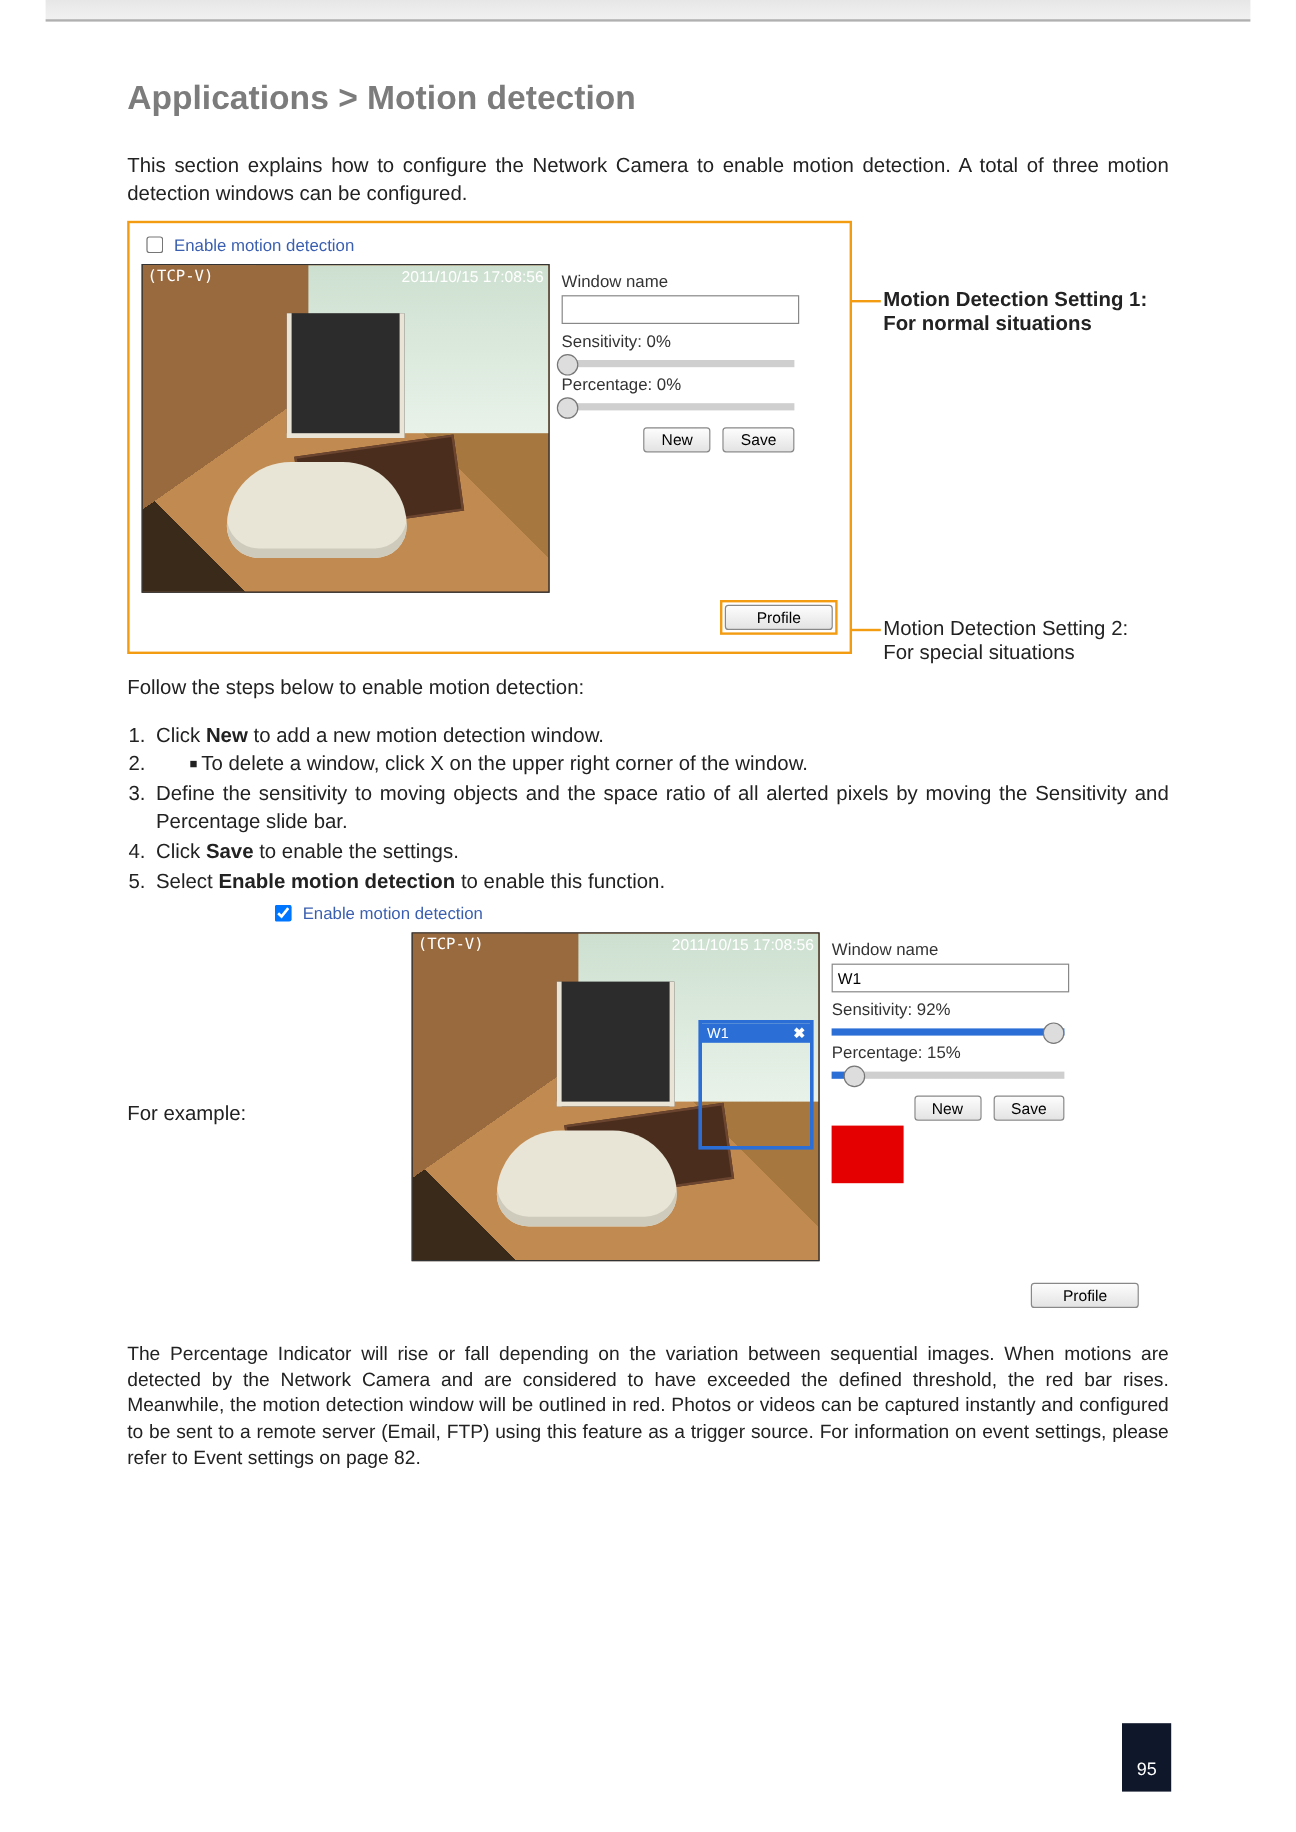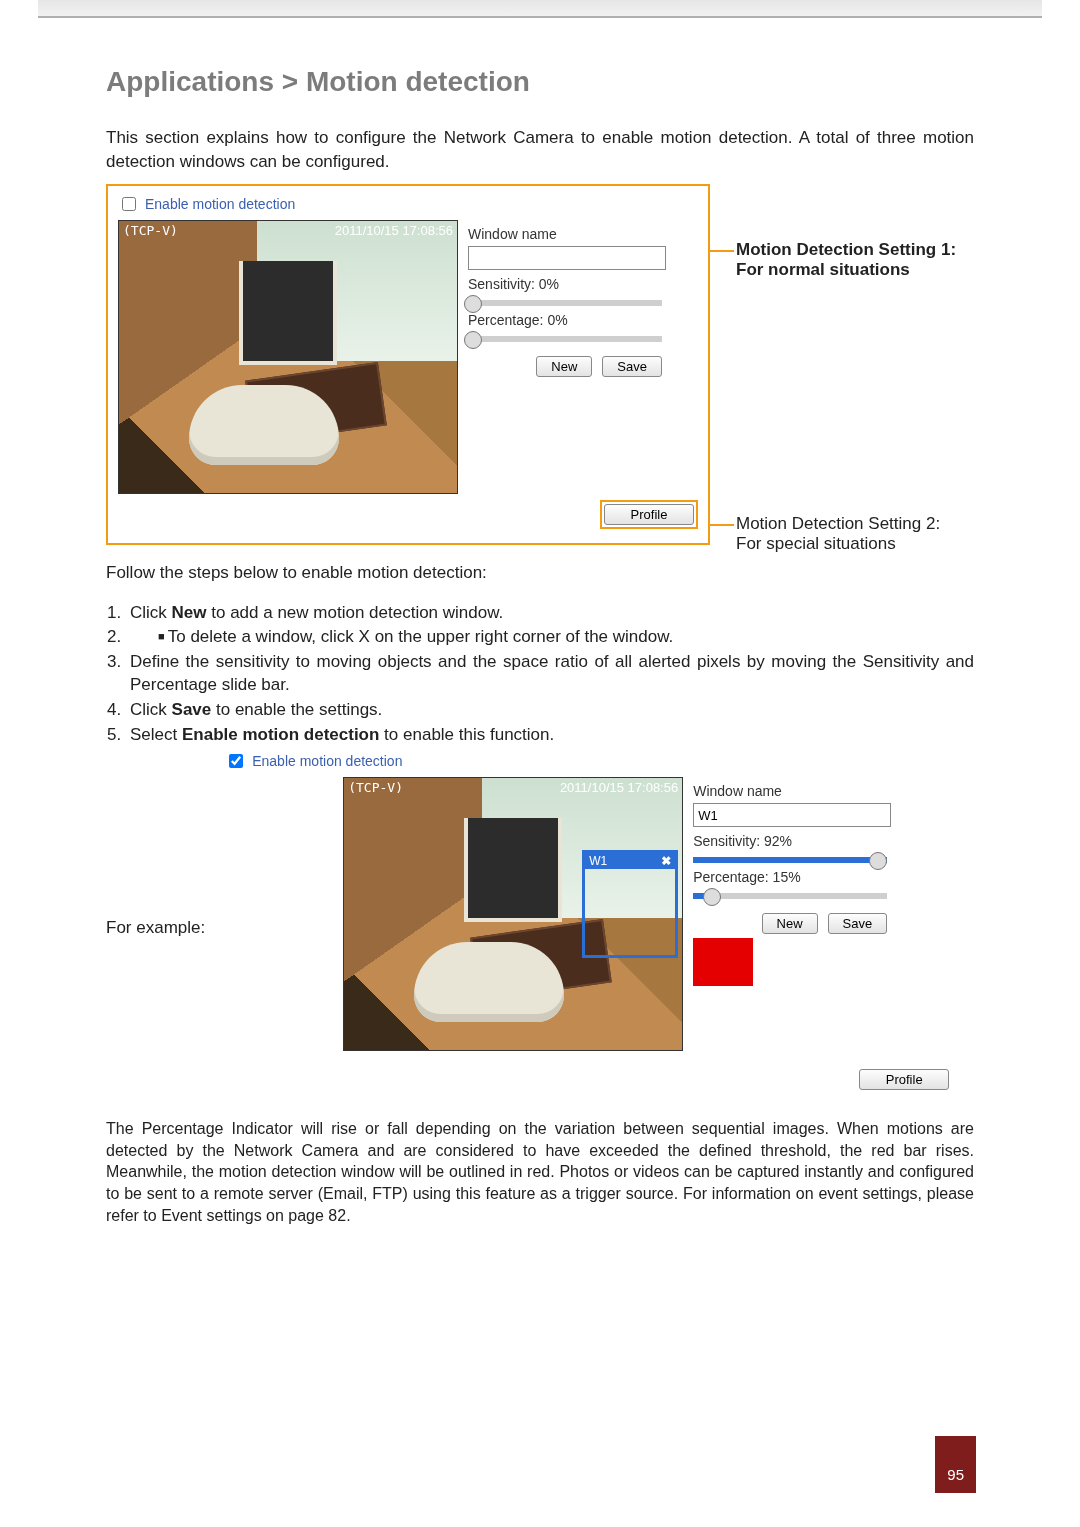--- a/index.html
+++ b/index.html
@@ -45,21 +45,21 @@
   .steps{margin-top:14px;}
   .steps p, .steps li{line-height:1.35;}
   ol.num{padding-left:20px;margin:4px 0;}
   ol.num li{margin:0 0 2px 0;padding-left:4px;}
   ul.sq{list-style:none;padding-left:24px;margin:0;}
   ul.sq li:before{content:"■ ";font-size:11px;vertical-align:2px;}
   .bold{font-weight:bold;}
   .example-row{display:flex;align-items:center;gap:16px;margin-top:0;}
   .redbar{width:60px;height:48px;background:#e40000;margin-top:4px;}
   .finetxt{font-size:16px;text-align:justify;line-height:1.35;margin-top:14px;}
-  .pagenum{position:absolute;bottom:34px;right:66px;background:#7f1d1d;color:#fff;font-size:15px;padding:30px 12px 10px 12px;}
+  .pagenum{position:absolute;bottom:34px;right:66px;background:#0f172a;color:#fff;font-size:15px;padding:30px 12px 10px 12px;}
 </style>
 </head>
 <body>
 <div class="page">
   <div class="top-band"></div>
   <div class="rule"></div>
 
   <h2 class="section">Applications &gt; Motion detection</h2>
   <p class="intro">This section explains how to configure the Network Camera to enable motion detection. A total of three motion detection windows can be configured.</p>
 

